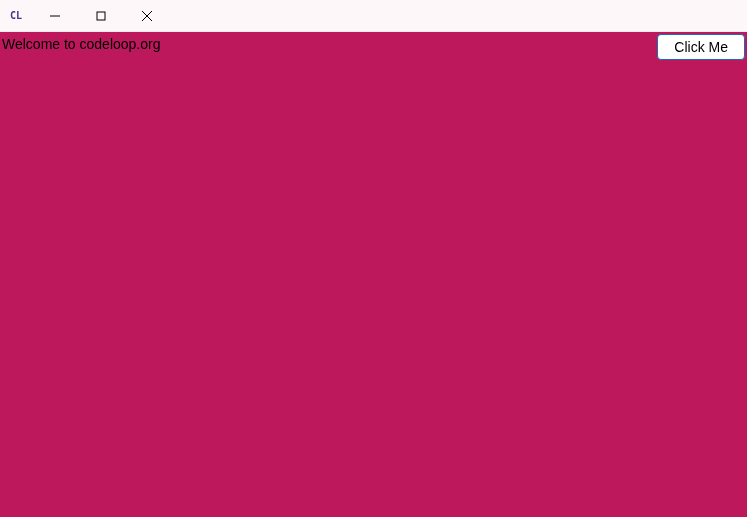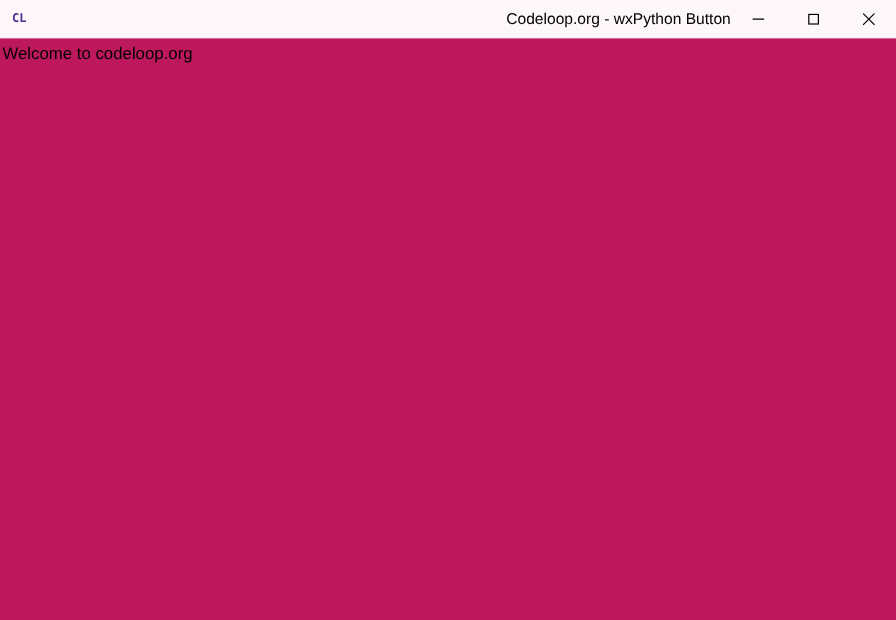--- a/index.html
+++ b/index.html
@@ -82,21 +82,20 @@
       border-radius: 4px;
       cursor: pointer;
       color: #000;
     }
   </style>
 </head>
 <body>
 
 <div class="titlebar">
   <div class="app-icon">CL</div>
-  <div class="title-text">Codeloop.org - wxPython Button</div>
   <div class="window-controls">
     <div class="win-btn">
       <svg viewBox="0 0 10 10">
           <line x1="0" y1="5" x2="10" y2="5" stroke="black" stroke-width="1"></line>
         </svg>
     </div>
     <div class="win-btn">
       <svg viewBox="0 0 10 10">
           <rect x="1" y="1" width="8" height="8" fill="none" stroke="black" stroke-width="1"></rect>
         </svg>
@@ -105,13 +104,14 @@
       <svg viewBox="0 0 10 10">
           <line x1="0" y1="0" x2="10" y2="10" stroke="black" stroke-width="1"></line>
           <line x1="10" y1="0" x2="0" y2="10" stroke="black" stroke-width="1"></line>
         </svg>
     </div>
   </div>
 </div>
 
 <div class="client-area">
   <div class="welcome-label">Welcome to codeloop.org</div>
+  <button class="click-button">Click Me</button>
 </div>
 
 </body></html>

